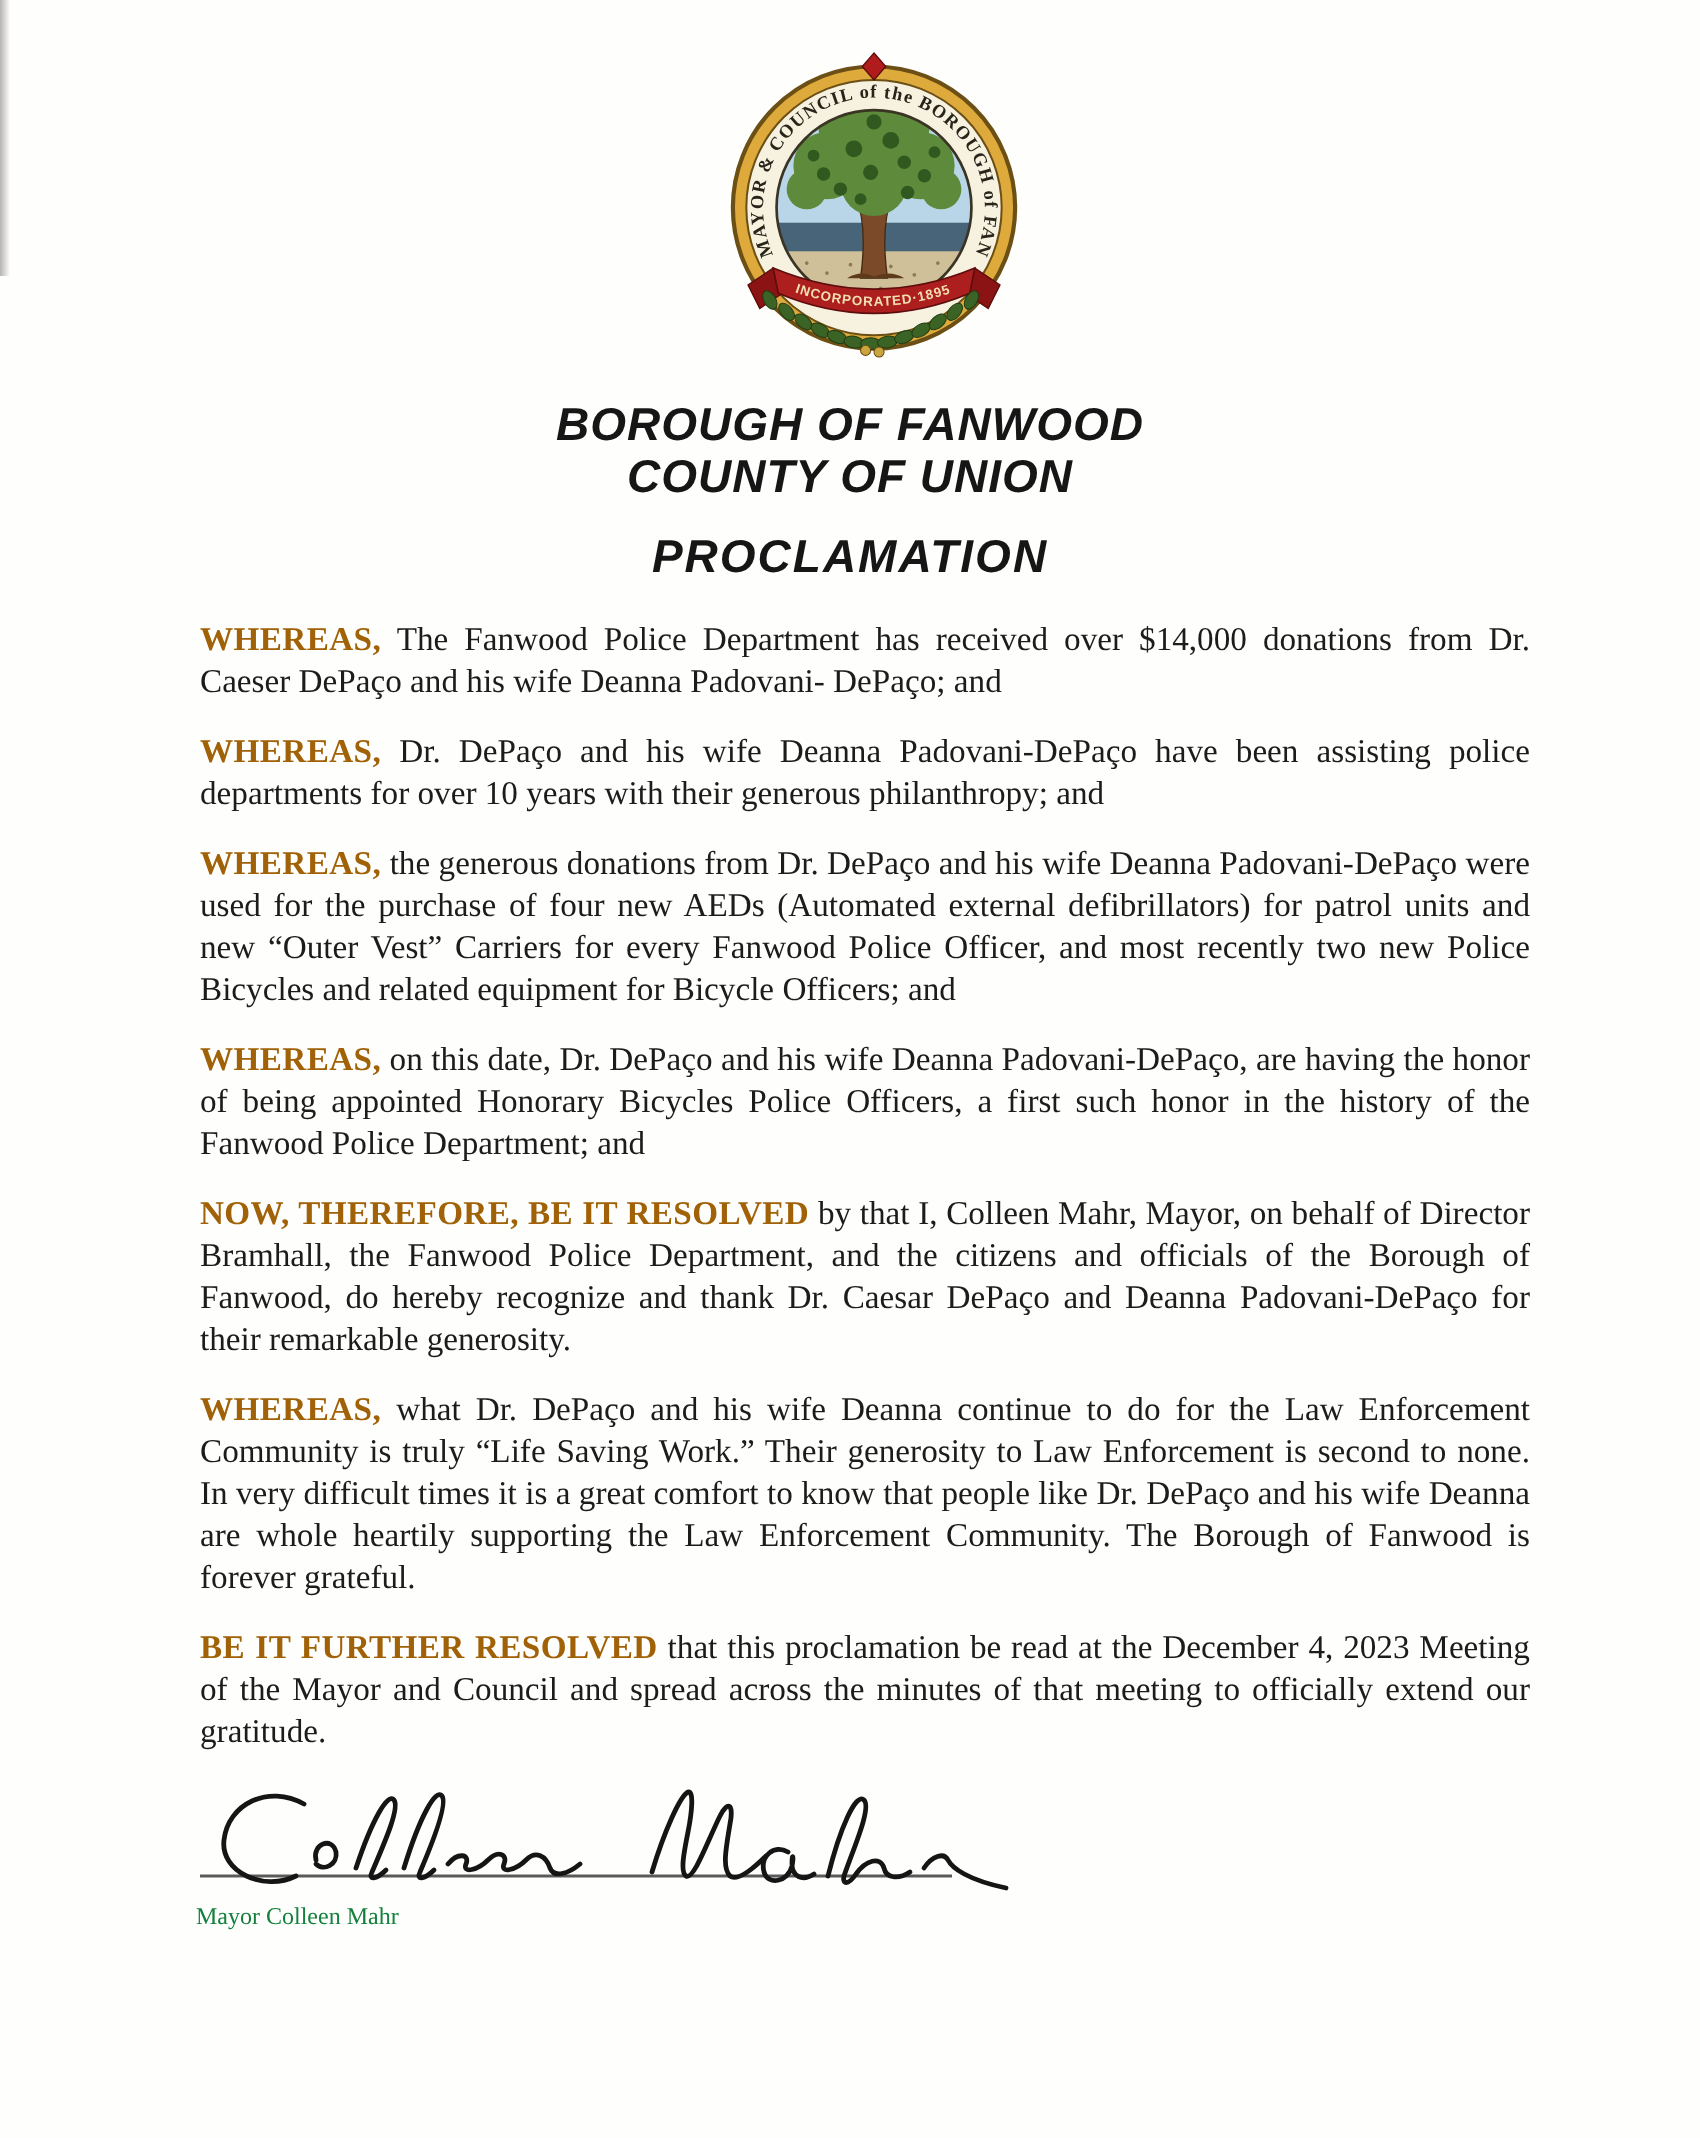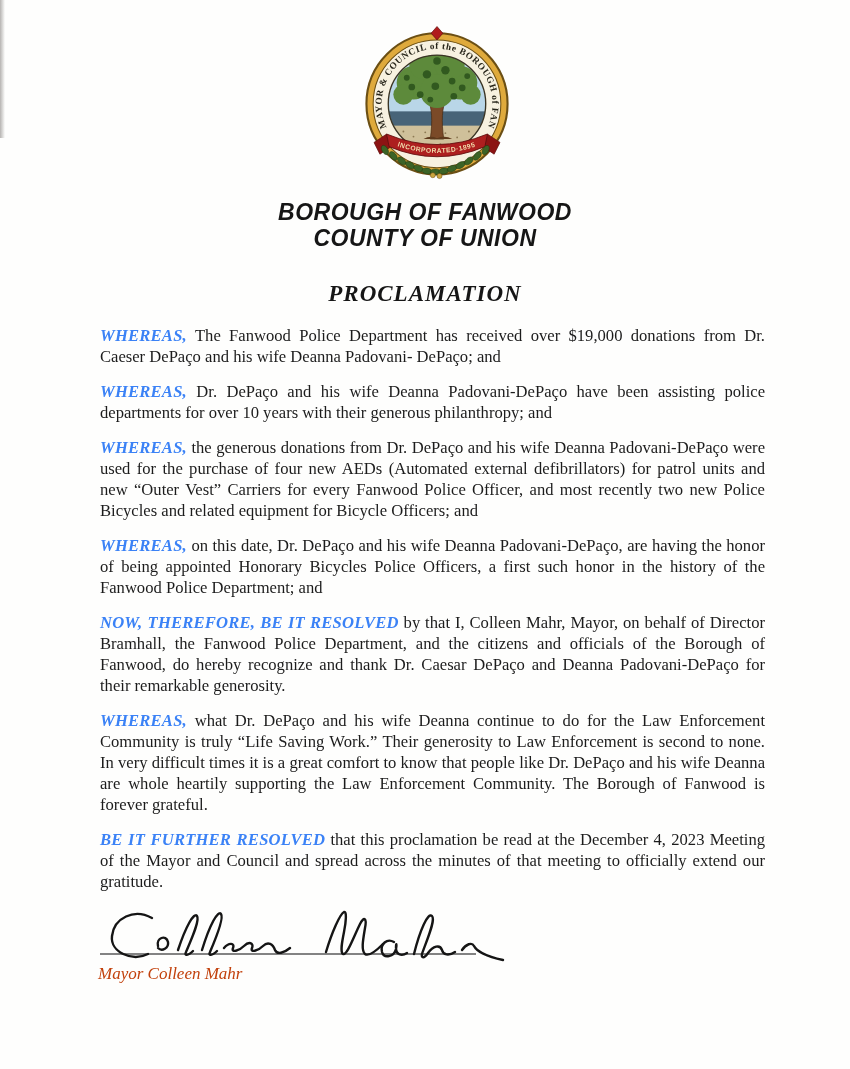--- a/index.html
+++ b/index.html
@@ -23,37 +23,37 @@
   }
   .org-title {
     margin-top:7px;
     text-align:center;
     font-family:"Liberation Sans", sans-serif;
     font-weight:bold; font-style:italic;
     font-size:23px; line-height:26px; letter-spacing:.5px;
     color:#161616;
   }
   .proc-title {
-    margin-top:30px;
+    margin-top:14px;
     text-align:center;
-    font-family:Liberation Serif, serif;
+    font-family:Liberation Sans, sans-serif;
     font-weight:bold; font-style:italic;
     font-size:23px; line-height:26px; letter-spacing:1px;
     color:#161616;
   }
   .content {
     margin:18px 85px 0 100px;
     text-align:justify;
     font-size:16.6px; line-height:21px;
   }
   .content p { margin:0 0 14px 0; }
-  .content b { letter-spacing:.2px; color:#3b82f6;font-style:italic; }
+  .content b { letter-spacing:.2px; color:#a16207; }
   .sig-block { margin:2px 0 0 98px; width:410px; }
   .sig-svg { display:block; }
-  .sig-name { font-size:17px; line-height:20px; margin-top:0; color:#c2410c;font-style:italic; }
+  .sig-name { font-size:12px; line-height:20px; margin-top:0; color:#15803d; }
 </style>
 </head>
 <body>
 
 <div class="page">
   <div class="scan-edge"></div>
 
   <div class="seal-wrap">
     <svg class="seal" width="168" height="168" viewBox="0 0 200 200" aria-hidden="true">
       <defs>
@@ -152,21 +152,21 @@
   <div class="org-title">
     <div>BOROUGH OF FANWOOD</div>
     <div>COUNTY OF UNION</div>
   </div>
 
   <div class="proc-title">PROCLAMATION</div>
 
   <div class="content">
     <p>
       <b>WHEREAS,</b>
-      <span>The Fanwood Police Department has received over $19,000 donations from Dr. Caeser DePaço and his wife Deanna Padovani- DePaço; and</span>
+      <span>The Fanwood Police Department has received over $14,000 donations from Dr. Caeser DePaço and his wife Deanna Padovani- DePaço; and</span>
     </p>
     <p>
       <b>WHEREAS,</b>
       <span>Dr. DePaço and his wife Deanna Padovani-DePaço have been assisting police departments for over 10 years with their generous philanthropy; and</span>
     </p>
     <p>
       <b>WHEREAS,</b>
       <span>the generous donations from Dr. DePaço and his wife Deanna Padovani-DePaço were used for the purchase of four new AEDs (Automated external defibrillators) for patrol units and new “Outer Vest” Carriers for every Fanwood Police Officer, and most recently two new Police Bicycles and related equipment for Bicycle Officers; and</span>
     </p>
     <p>

